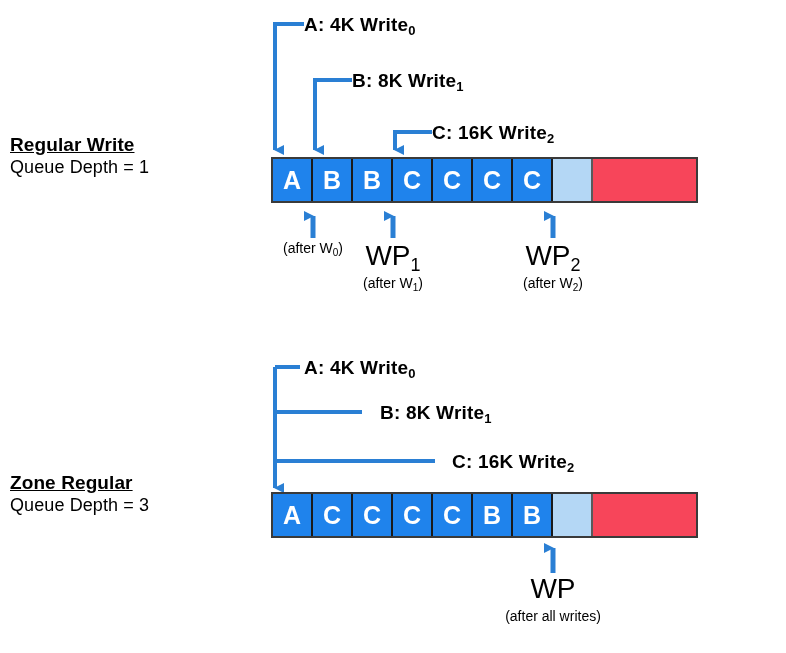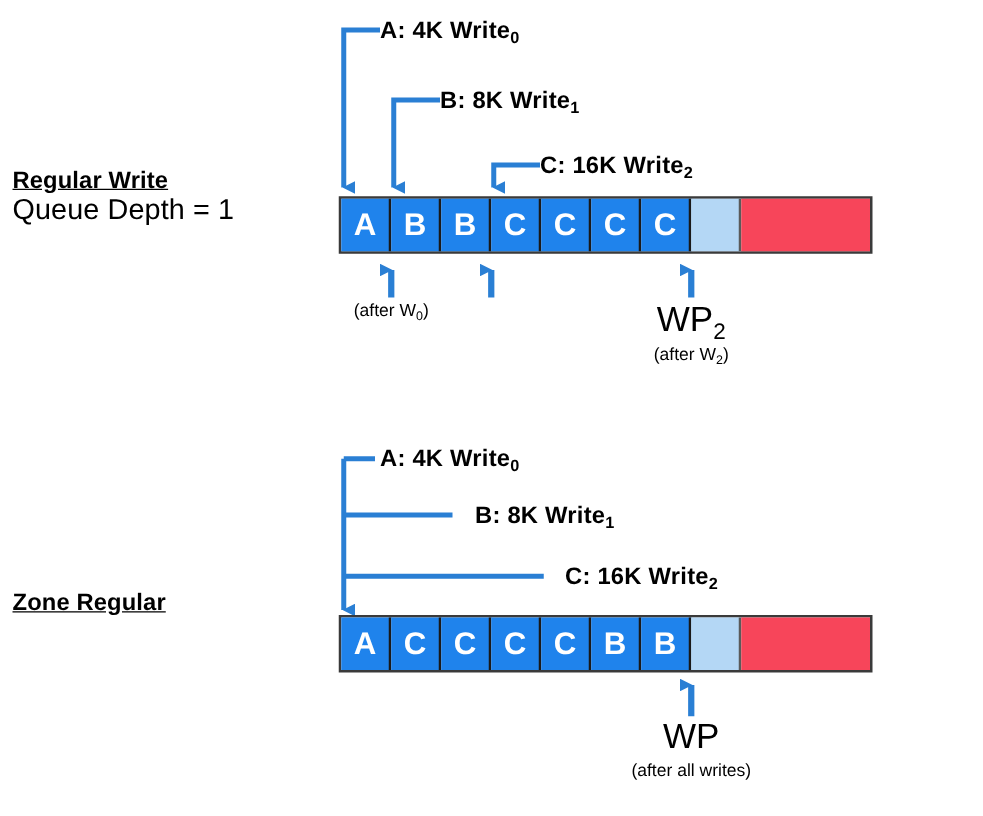--- a/index.html
+++ b/index.html
@@ -28,21 +28,21 @@
   }
   .caption .title {
     font-weight: bold;
     font-size: 19px;
     line-height: 22px;
     text-decoration: underline;
     letter-spacing: 0.1px;
   }
   .caption .sub {
     font-weight: normal;
-    font-size: 23px;
+    font-size: 18px;
     line-height: 23px;
     letter-spacing: 0.1px;
   }
 
   
   .zone {
     position: absolute;
     left: 271px;
     width: 427px;
     height: 46px;
@@ -214,28 +214,33 @@
     <div class="cell written">C</div>
     <div class="cell written">C</div>
     <div class="cell wp"></div>
     <div class="cell free"></div>
   </div>
 
   <div class="wp-label" style="left:253px; top:240px; width:120px;">
     <span class="small"><span>(after W</span><sub>0</sub><span>)</span></span>
   </div>
 
+  <div class="wp-label" style="left:333px; top:240px; width:120px;">
+    <span class="big"><span>WP</span><sub>1</sub></span>
+    <span class="small"><span>(after W</span><sub>1</sub><span>)</span></span>
+  </div>
 
   <div class="wp-label" style="left:493px; top:240px; width:120px;">
     <span class="big"><span>WP</span><sub>2</sub></span>
     <span class="small"><span>(after W</span><sub>2</sub><span>)</span></span>
   </div>
 
   <div class="caption" style="top:472px;">
     <div class="title">Zone Regular</div>
+    <div class="sub">Queue Depth = 3</div>
   </div>
 
   <div class="wlabel" style="left:304px; top:357px;">
     <span>A: 4K Write</span><sub>0</sub>
   </div>
   <div class="wlabel" style="left:380px; top:402px;">
     <span>B: 8K Write</span><sub>1</sub>
   </div>
   <div class="wlabel" style="left:452px; top:451px;">
     <span>C: 16K Write</span><sub>2</sub>

